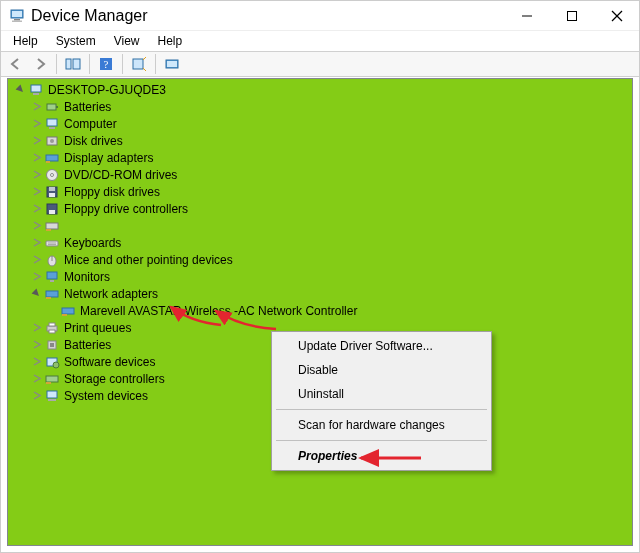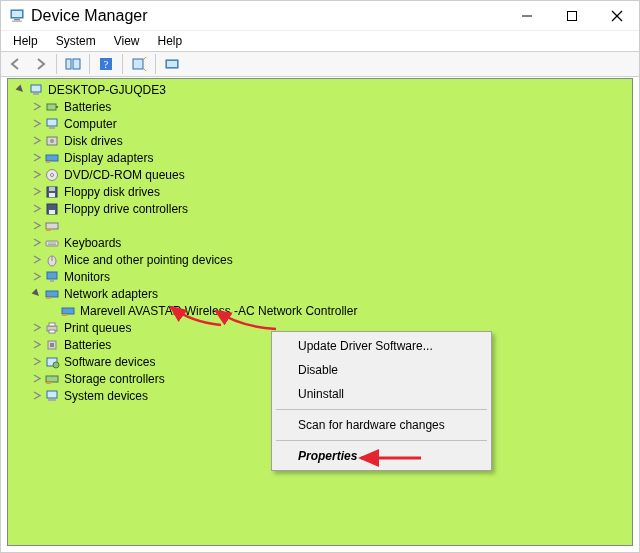--- a/index.html
+++ b/index.html
@@ -52,21 +52,21 @@
   .toolbar .tbtn {
     width: 22px; height: 22px; display:flex; align-items:center; justify-content:center;
     border:1px solid transparent;
   }
   .toolbar .sep { width:1px; height:20px; background:#ccc; margin:0 3px; }
   
   .content {
     position:absolute;
     top: 77px; left:6px; right:6px; bottom:6px;
     border:1px solid #828790;
-    background:#bef264;
+    background:#84cc16;
     overflow:auto;
     padding: 2px;
   }
   .tree { user-select:none; }
   .row {
     display:flex;
     align-items:center;
     height:17px;
     padding-left: 0;
     white-space:nowrap;
@@ -265,21 +265,21 @@
           <svg width="9" height="9">
             <path d="M2 1 L8 4.5 L2 8" fill="none" stroke="#888" stroke-width="1.4"></path>
           </svg>
         </span>
       <span class="node-icon">
           <svg width="16" height="16">
             <circle cx="8" cy="8" r="5.5" fill="#e8e8e8" stroke="#888"></circle>
             <circle cx="8" cy="8" r="1.5" fill="#fff" stroke="#888"></circle>
           </svg>
         </span>
-      <span class="node-label">DVD/CD-ROM queues</span>
+      <span class="node-label">DVD/CD-ROM drives</span>
     </div>
 
     <div class="row" style="padding-left:18px">
       <span class="expander">
           <svg width="9" height="9">
             <path d="M2 1 L8 4.5 L2 8" fill="none" stroke="#888" stroke-width="1.4"></path>
           </svg>
         </span>
       <span class="node-icon">
           <svg width="16" height="16">

